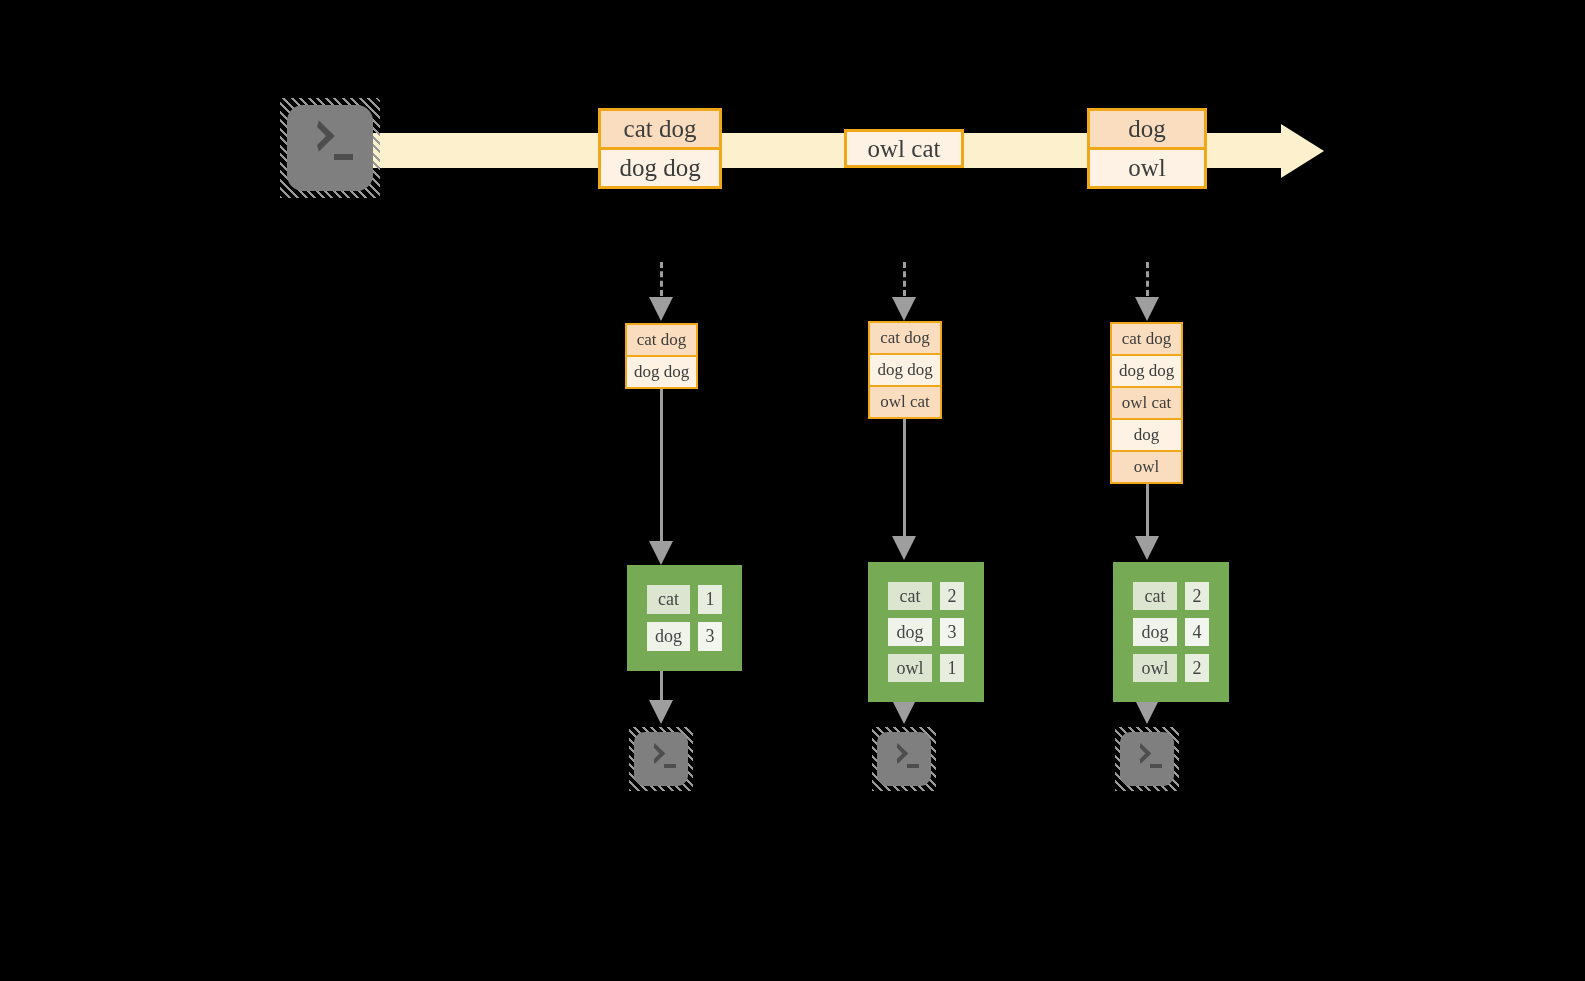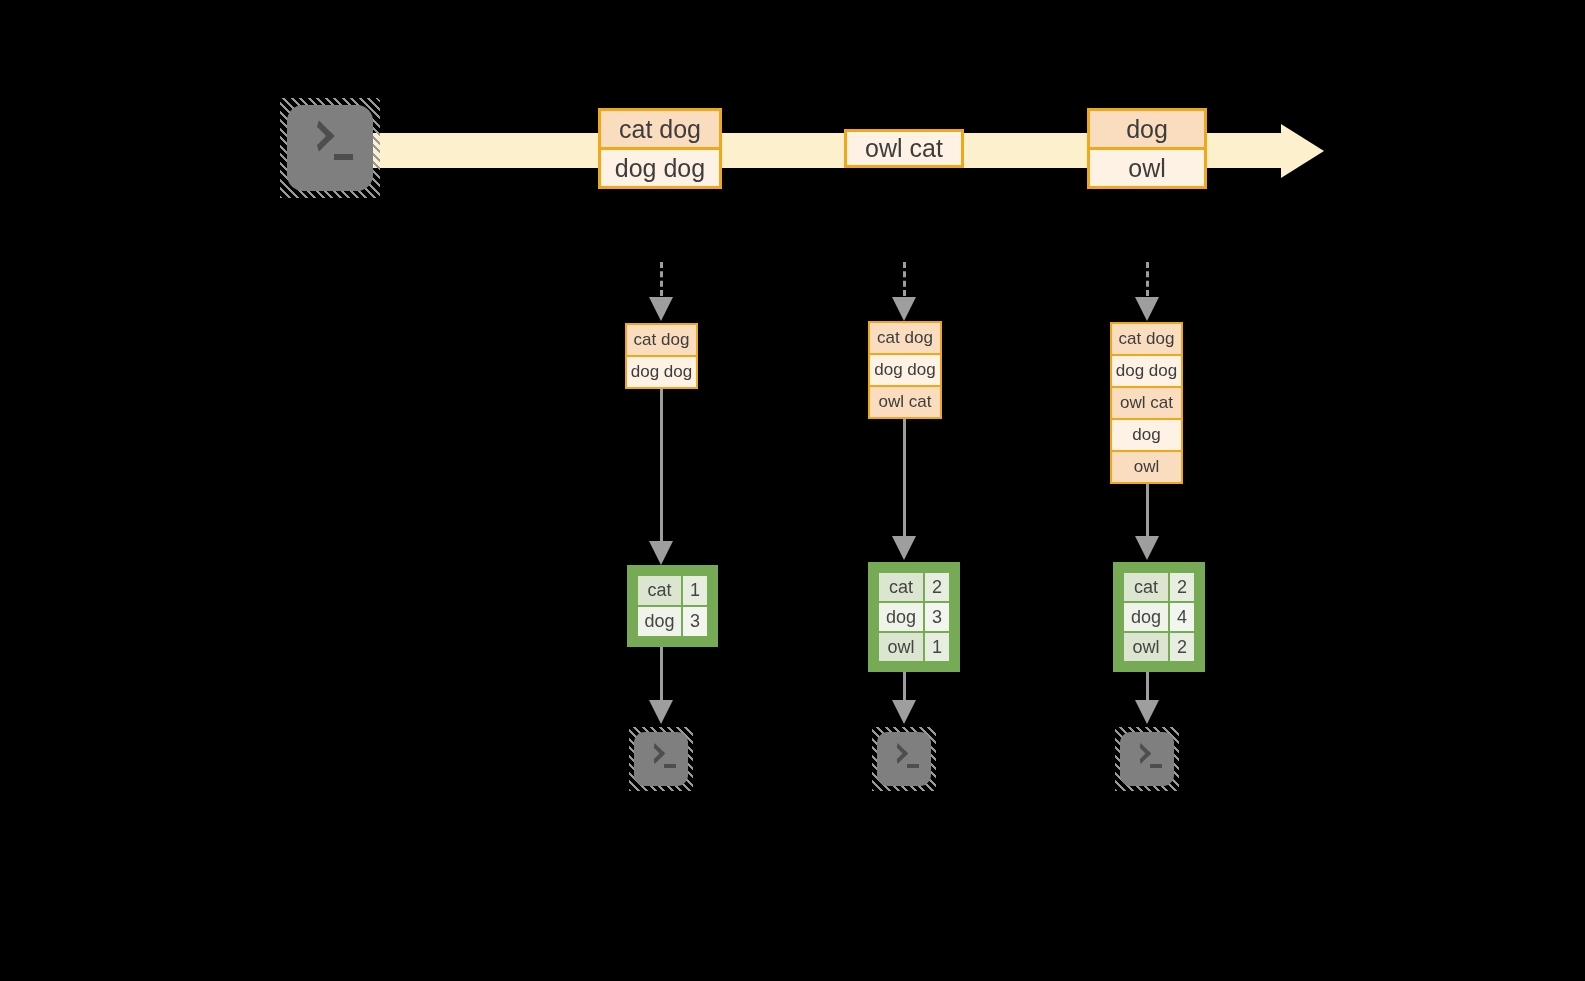--- a/index.html
+++ b/index.html
@@ -1,18 +1,18 @@
 <!DOCTYPE html>
 <html style="--background: #000000; --stream-band: #FCF1CC; --box-border: #F0A818; --box-fill-peach: #FADDBE; --box-fill-cream: #FDF2E3; --table-border: #76AA55; --table-fill-dark: #DCE5D0; --table-fill-light: #EFF3EA; --arrow-gray: #9E9E9E; --terminal-gray: #7F7F7F; --query-bg: #FFFFFF; --text: #3D3D3D;"><head>
 <meta charset="utf-8">
 <style>
   html,body{margin:0;padding:0;background:#000;}
   .canvas{
     position:relative;width:1571px;height:981px;background:var(--background,#000);
-    font-family:Liberation Sans, sans-serif;overflow:hidden;
+    font-family:Liberation Serif, serif;overflow:hidden;
   }
   .abs{position:absolute;}
 
   
   .band{left:370px;top:133px;width:912px;height:35px;background:var(--stream-band);z-index:1;}
   .band-head{left:1281px;top:124px;width:0;height:0;z-index:1;
     border-top:27px solid transparent;border-bottom:27px solid transparent;
     border-left:43px solid var(--stream-band);}
 
   
@@ -61,21 +61,21 @@
     font-size:33px;color:#1c1c1c;}
 
   
   .dline{border-left:3px dashed var(--arrow-gray);height:34px;z-index:2;}
   .sline{width:3px;background:var(--arrow-gray);z-index:2;}
   .ahead{width:0;height:0;z-index:2;
     border-left:12px solid transparent;border-right:12px solid transparent;
     border-top:24px solid var(--arrow-gray);}
 
   
-  .gtable{z-index:3;background:var(--table-border);padding:11px;display:grid;gap:2px;}
+  .gtable{z-index:3;background:var(--table-border);padding:20px;display:grid;gap:8px;}
   .gt1{left:627px;top:565px;grid-template-columns:43px 24px;grid-auto-rows:29px;}
   .gt2{left:868px;top:562px;grid-template-columns:44px 24px;grid-auto-rows:28px;}
   .gt3{left:1113px;top:562px;grid-template-columns:44px 24px;grid-auto-rows:28px;}
   .gcell{display:flex;align-items:center;justify-content:center;
     font-size:18px;color:#454545;}
   .gdark{background:var(--table-fill-dark);}
   .glight{background:var(--table-fill-light);}
   .gdark-n{background:#E7EEDF;}
   .glight-n{background:#F3F6EF;}
 </style>

